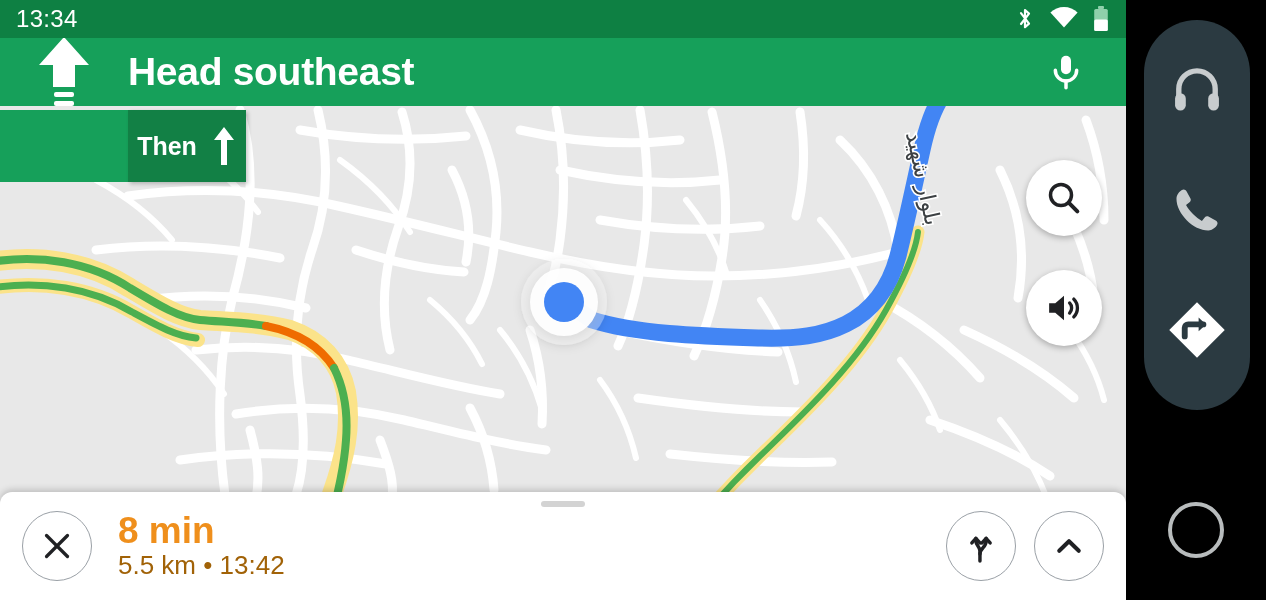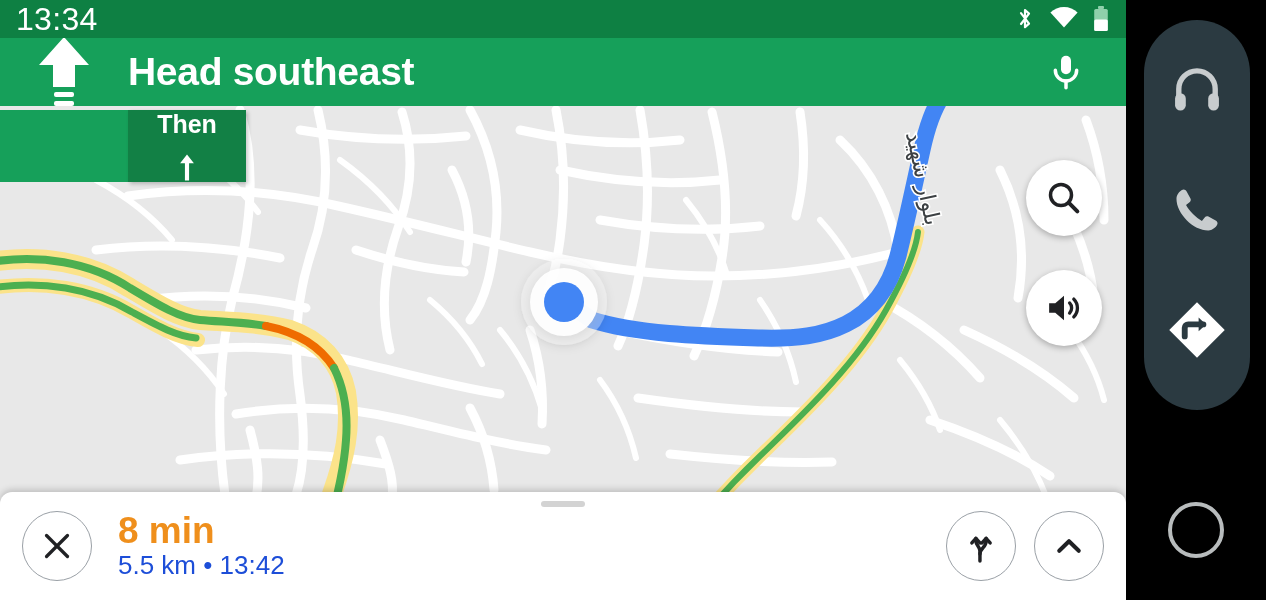--- a/index.html
+++ b/index.html
@@ -22,21 +22,21 @@
   #map { position: absolute; inset: 0; background: #e8e8e8; }
   #map svg { display: block; width: 1126px; height: 600px; }
 
   
   #status-bar {
     position: absolute; left: 0; top: 0; width: 1126px; height: 38px;
     background: #0e8043; display: flex; align-items: center;
     padding: 0 16px; z-index: 30;
   }
   #status-clock {
-    color: #fff; font-size: 32px; letter-spacing: .3px;
+    color: #fff; font-size: 24px; letter-spacing: .3px;
     font-family: "Liberation Sans", sans-serif;
   }
   #status-icons { margin-left: auto; display: flex; align-items: center; gap: 13px; }
   #status-icons svg { display: block; }
 
   
   #nav-header {
     position: absolute; left: 0; top: 38px; width: 1126px; height: 68px;
     background: #16a05a; display: flex; align-items: center; z-index: 28;
   }
@@ -58,21 +58,20 @@
   #maneuver-column {
     position: absolute; left: 0; top: 110px; width: 128px; height: 72px;
     background: #16a05a; z-index: 26;
   }
   
   #then-box {
     position: absolute; left: 128px; top: 110px;
     width: 118px; height: 72px; background: #128045; z-index: 27;
     display: flex; align-items: center; justify-content: center; gap: 14px;
     box-shadow: 2px 2px 4px rgba(0,0,0,.22);
-    flex-direction: column;
   }
   #then-label {
     color: #fff; font-size: 25px; font-weight: bold;
     font-family: "Liberation Sans", sans-serif;
   }
 
   
   .fab {
     position: absolute; width: 76px; height: 76px; border-radius: 50%;
     background: #fff; display: flex; align-items: center; justify-content: center;
@@ -96,21 +95,21 @@
     width: 70px; height: 70px; border-radius: 50%;
     border: 1.6px solid #9aa0a6; background: #fff;
     display: flex; align-items: center; justify-content: center; flex: none;
   }
   #trip-info { margin-left: 26px; display: flex; flex-direction: column; gap: 2px; }
   #trip-eta {
     color: #ef8f1c; font-size: 37px; font-weight: bold; line-height: 1.02;
     font-family: "Liberation Sans", sans-serif;
   }
   #trip-detail {
-    color: #1d4ed8; font-size: 26px; line-height: 1.05;
+    color: #a16207; font-size: 26px; line-height: 1.05;
     font-family: "Liberation Sans", sans-serif;
     text-align: right;
   }
   #sheet-actions { margin-left: auto; display: flex; align-items: center; gap: 18px; }
 
   
   #sysbar {
     position: absolute; right: 0; top: 0; width: 140px; height: 600px;
     background: #000; z-index: 40;
   }

